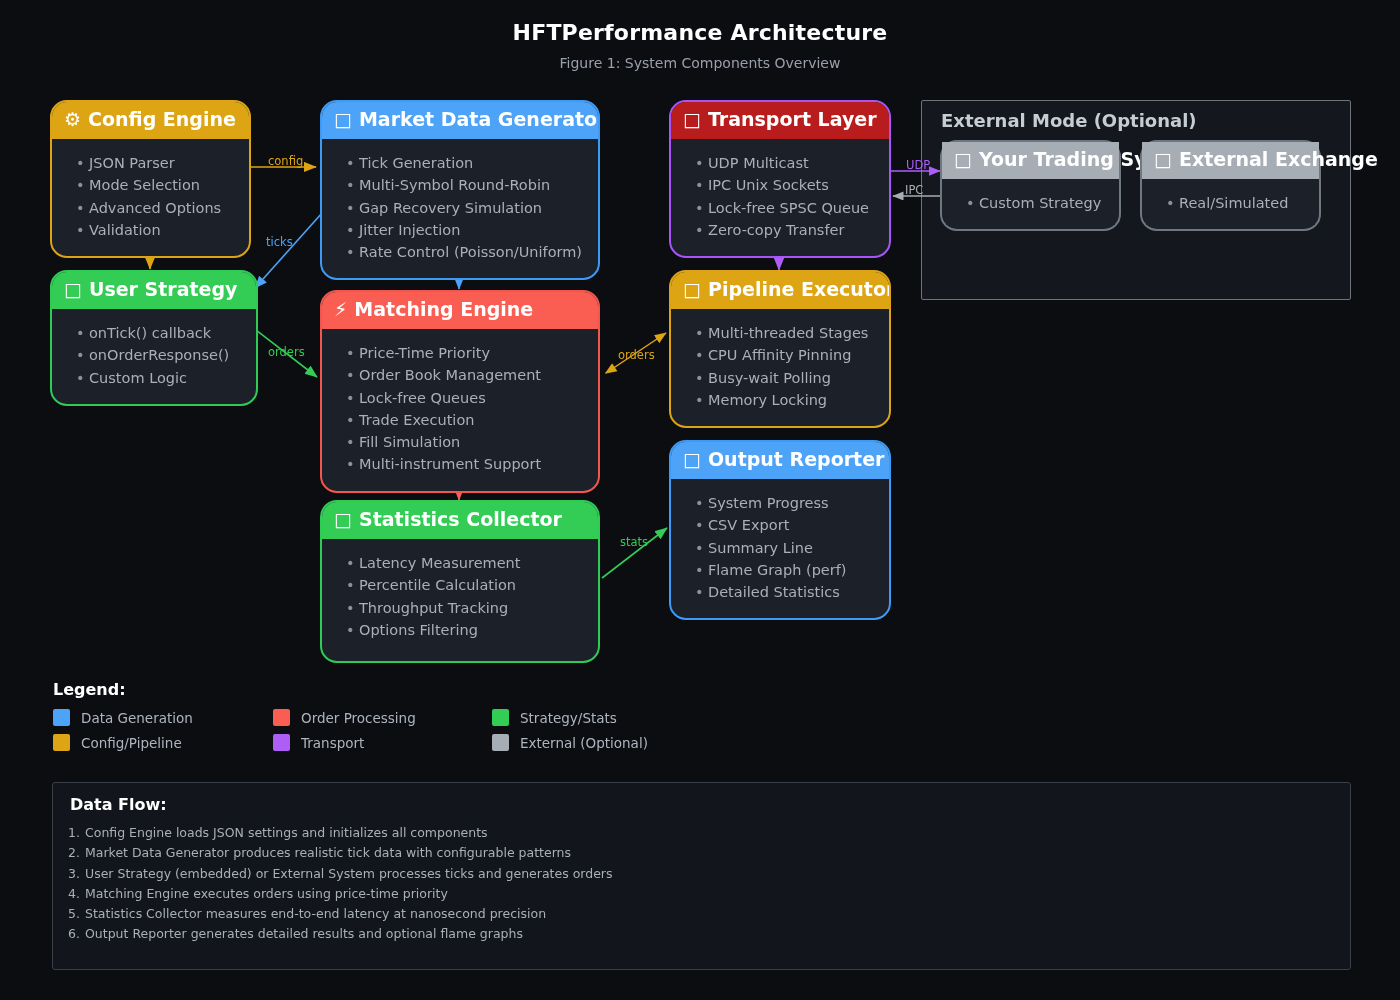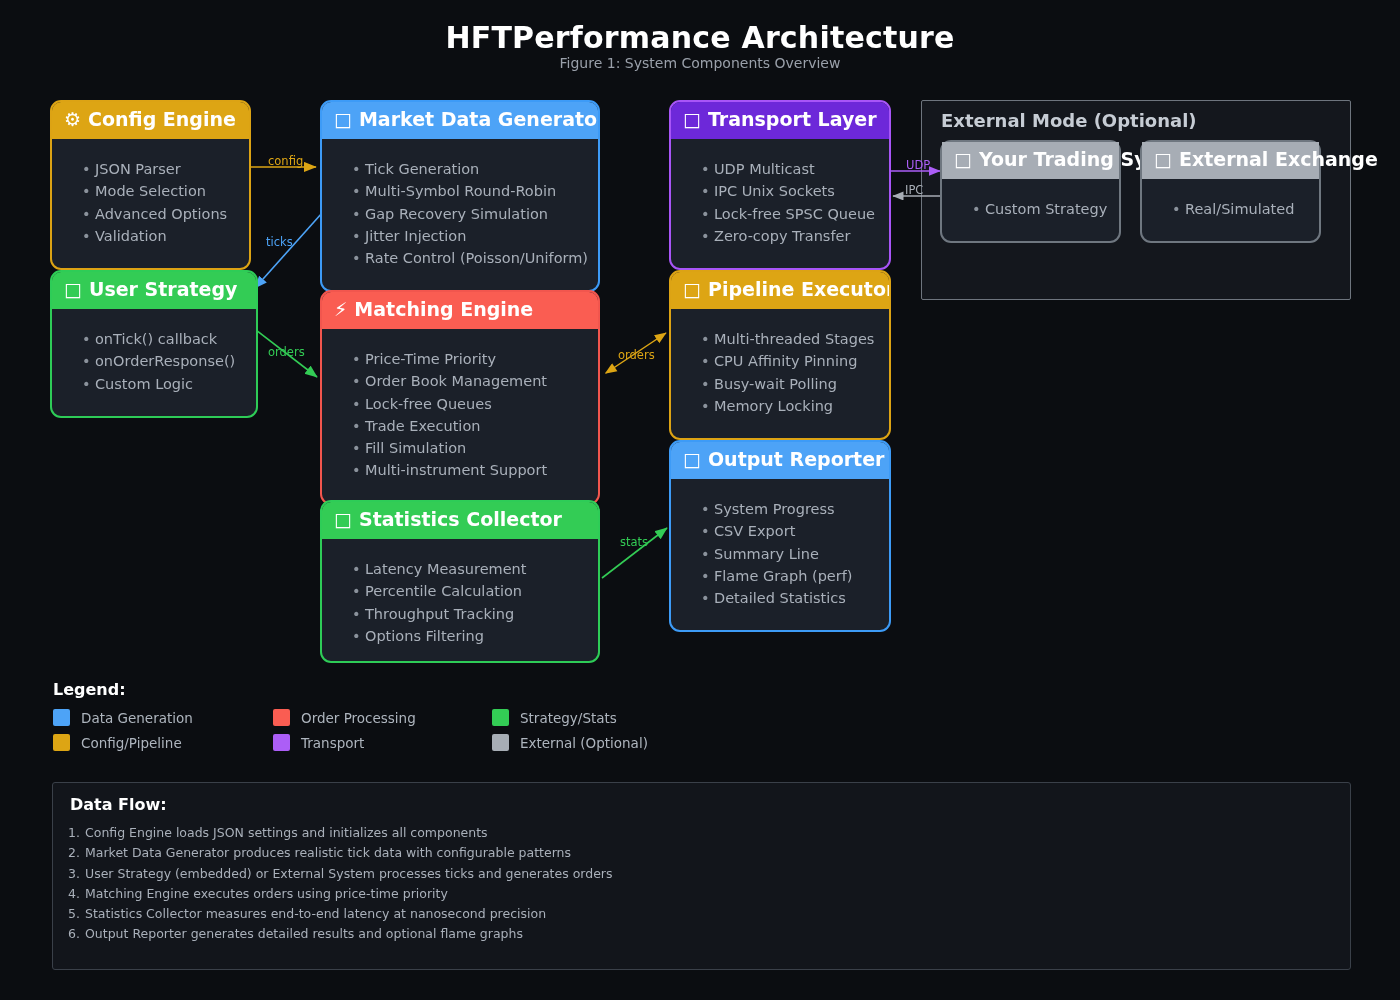--- a/index.html
+++ b/index.html
@@ -10,62 +10,62 @@
     font-family:"DejaVu Sans","Liberation Sans",sans-serif;
     color:#e6e8ec;
     overflow:hidden;
     position:relative;
   }
   #stage { position:relative; width:1400px; height:1000px; }
 
   
   .title {
     position:absolute; left:0; top:20px; width:1400px;
-    text-align:center; font-size:30px; font-weight:bold;
+    text-align:center; font-size:22px; font-weight:bold;
     letter-spacing:.2px; color:#ffffff;
   }
   .subtitle {
     position:absolute; left:0; top:55px; width:1400px;
     text-align:center; font-size:14px; color:#9aa0aa;
   }
 
   
   .node {
     position:absolute;
-    border-radius:11px;
+    border-radius:17px;
     border:2px solid #c2410c;
     background:#1b2029;
     overflow:hidden;
     z-index:5;
   }
   .node > .hd {
     font-size:19px; font-weight:bold; color:#ffffff;
     padding:7px 12px 8px 12px;
     white-space:nowrap;
     line-height:1.15;
     display:block;
   }
   .node > .hd .ic { margin-right:7px; display:inline-block; }
   .node ul {
-    list-style:none; margin:10px; padding:9px 10px 11px 20px;
+    list-style:none; margin:4px; padding:9px 10px 11px 20px;
   }
   .node li {
     font-size:14.5px; color:#a9b0ba; line-height:1.54;
     position:relative; padding-left:13px; white-space:nowrap;
   }
   .node li:before {
     content:"\2022"; position:absolute; left:0; top:0; color:#8b929c;
   }
 
   
   .c-blue   { border-color:#3d9bf7; }   .c-blue   > .hd { background:#4da3f7; }
   .c-orange { border-color:#dca314; }   .c-orange > .hd { background:#dda514; }
   .c-green  { border-color:#2ecc57; }   .c-green  > .hd { background:#33cc55; }
   .c-red    { border-color:#f2564e; }   .c-red    > .hd { background:#fa5d52; }
-  .c-purple { border-color:#a855f7; }   .c-purple > .hd { background:#6d28d9; }
+  .c-purple { border-color:#a855f7; }   .c-purple > .hd { background:#b91c1c; }
   .c-gray   { border-color:#6f7780; }   .c-gray   > .hd { background:#a7adb5; }
 
   
   .ext-box {
     position:absolute;
     border:1px solid #6e757e;
     background:#14171d;
     border-radius:2px;
     z-index:2;
   }

